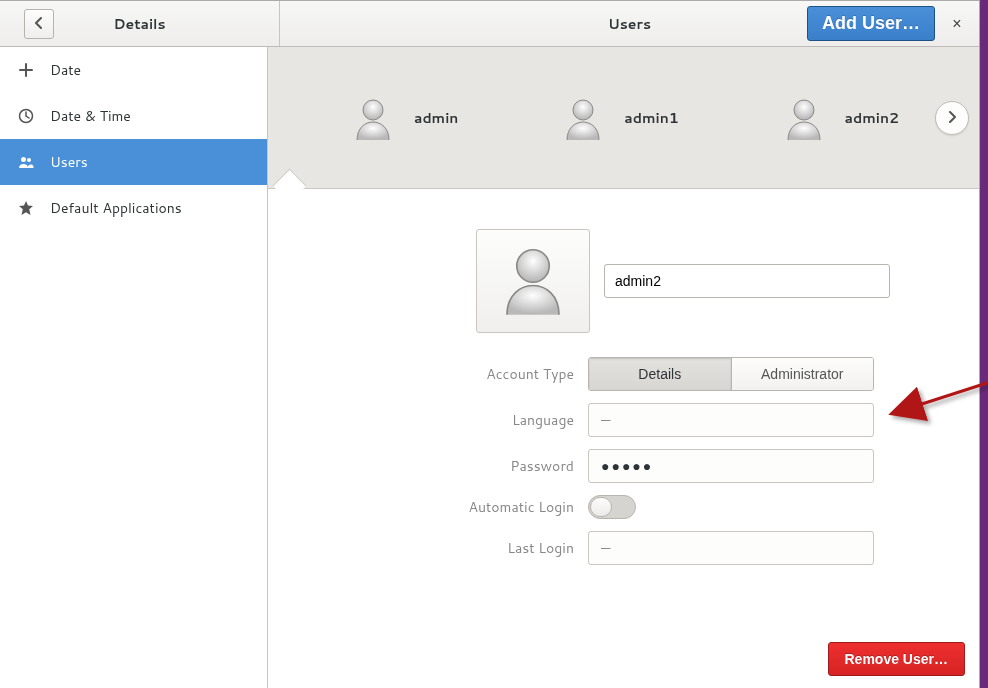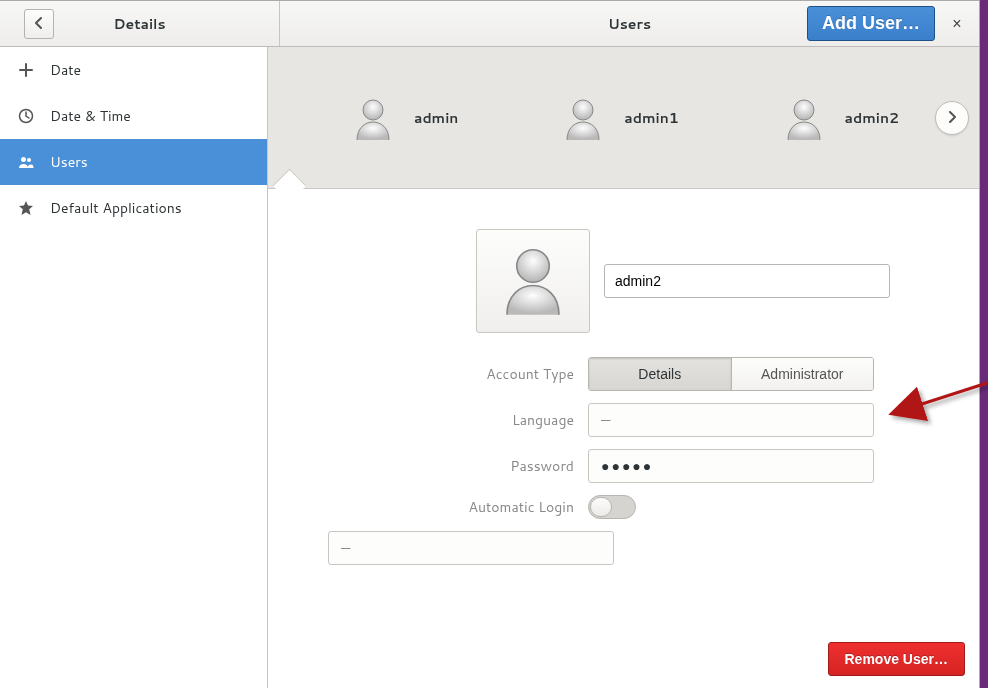--- a/index.html
+++ b/index.html
@@ -438,20 +438,21 @@
             <span style="color:#2e3436;letter-spacing:2px;">●●●●●</span>
           </div>
 
           <div class="form-label">Automatic Login</div>
           <div>
             <div class="switch">
               <div class="knob"></div>
             </div>
           </div>
 
+          <div class="form-label">Last Login</div>
           <div class="value-box">
             <span>—</span>
           </div>
         </div>
 
         <div class="footer">
           <button class="btn-danger">Remove User…</button>
         </div>
       </div>
 

